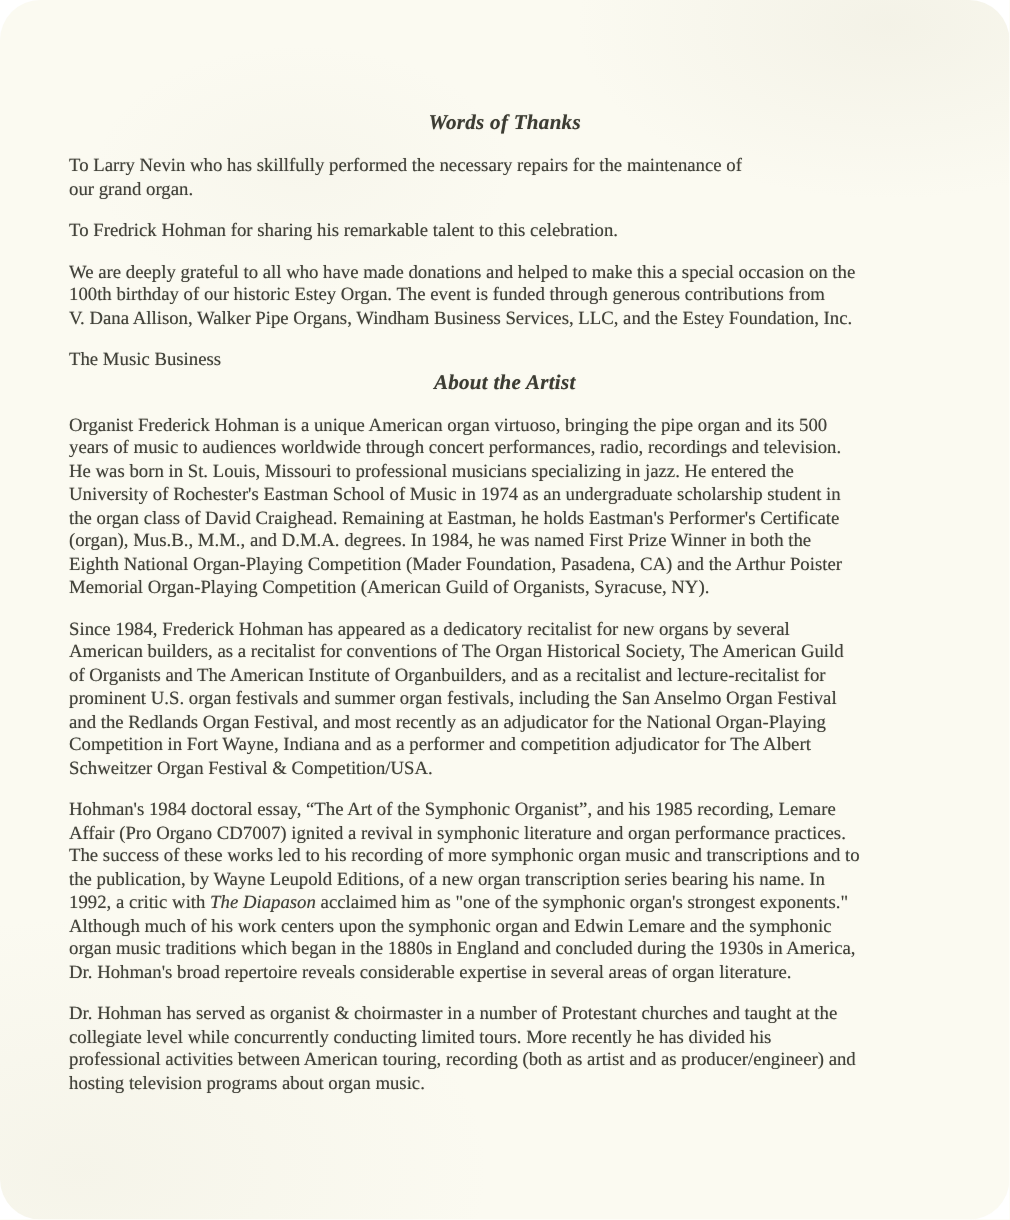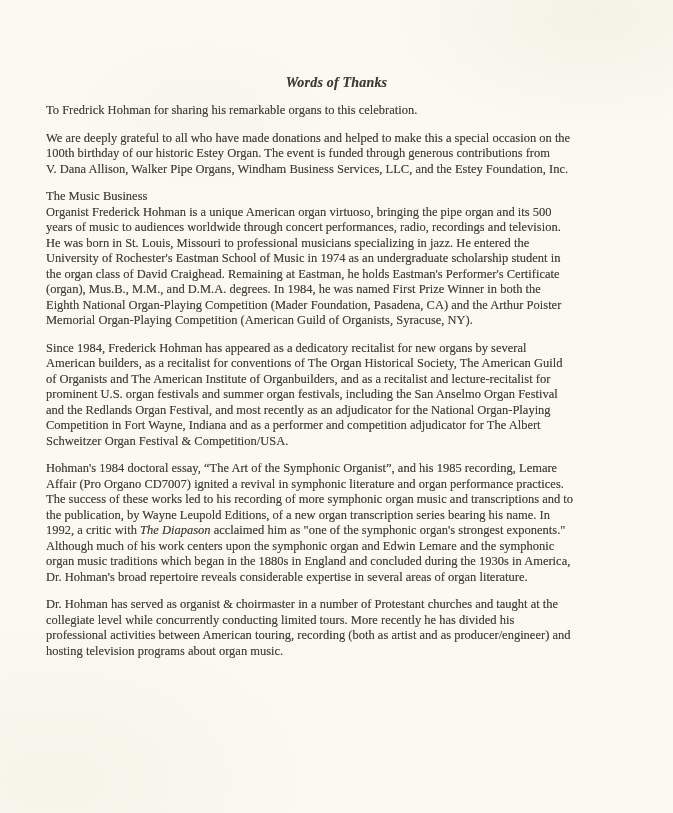--- a/index.html
+++ b/index.html
@@ -20,20 +20,21 @@
     padding: 75px 24px 0 46px;
     background-color: #fbfaf1;
     background-image:
       radial-gradient(ellipse 320px 180px at 88% 2%, rgba(214,211,191,0.20), transparent 65%),
       radial-gradient(ellipse 420px 260px at 8% 96%, rgba(212,209,187,0.14), transparent 65%),
       radial-gradient(ellipse 200px 120px at 30% 14%, rgba(216,213,195,0.10), transparent 70%);
     color: #42423a;
     font-size: 12.5px;
     line-height: 15.5px;
     text-shadow: 0 0 0.6px rgba(70,70,58,0.55);
+    border-radius: 27px;
   }
   h1.section-heading {
     font-size: 14px;
     line-height: 16px;
     font-weight: bold;
     font-style: italic;
     text-align: center;
     margin: 0 -24px 12px -46px; 
     letter-spacing: 0.2px;
     color: #3c3c33;
@@ -55,29 +56,32 @@
   }
 </style>
 </head>
 <body>
 
 <div class="page">
 
   <h1 class="section-heading">Words of Thanks</h1>
 
 
+  <p class="para"><span class="wrap">To Larry Nevin who has skillfully performed the necessary repairs for the maintenance of
+our grand organ.</span></p>
 
-  <p class="para"><span class="wrap">To Fredrick Hohman for sharing his remarkable organs to this celebration.</span></p>
+  <p class="para"><span class="wrap">To Fredrick Hohman for sharing his remarkable talent to this celebration.</span></p>
 
   <p class="para"><span class="wrap">We are deeply grateful to all who have made donations and helped to make this a special occasion on the
 100th birthday of our historic Estey Organ. The event is funded through generous contributions from
 V. Dana Allison, Walker Pipe Organs, Windham Business Services, LLC, and the Estey Foundation, Inc.</span></p>
 
   <p class="para tight"><span class="wrap">The Music Business</span></p>
 
+  <h1 class="section-heading second">About the Artist</h1>
 
   <p class="para"><span class="wrap">Organist Frederick Hohman is a unique American organ virtuoso, bringing the pipe organ and its 500
 years of music to audiences worldwide through concert performances, radio, recordings and television.
 He was born in St. Louis, Missouri to professional musicians specializing in jazz. He entered the
 University of Rochester's Eastman School of Music in 1974 as an undergraduate scholarship student in
 the organ class of David Craighead. Remaining at Eastman, he holds Eastman's Performer's Certificate
 (organ), Mus.B., M.M., and D.M.A. degrees. In 1984, he was named First Prize Winner in both the
 Eighth National Organ-Playing Competition (Mader Foundation, Pasadena, CA) and the Arthur Poister
 Memorial Organ-Playing Competition (American Guild of Organists, Syracuse, NY).</span></p>
 

